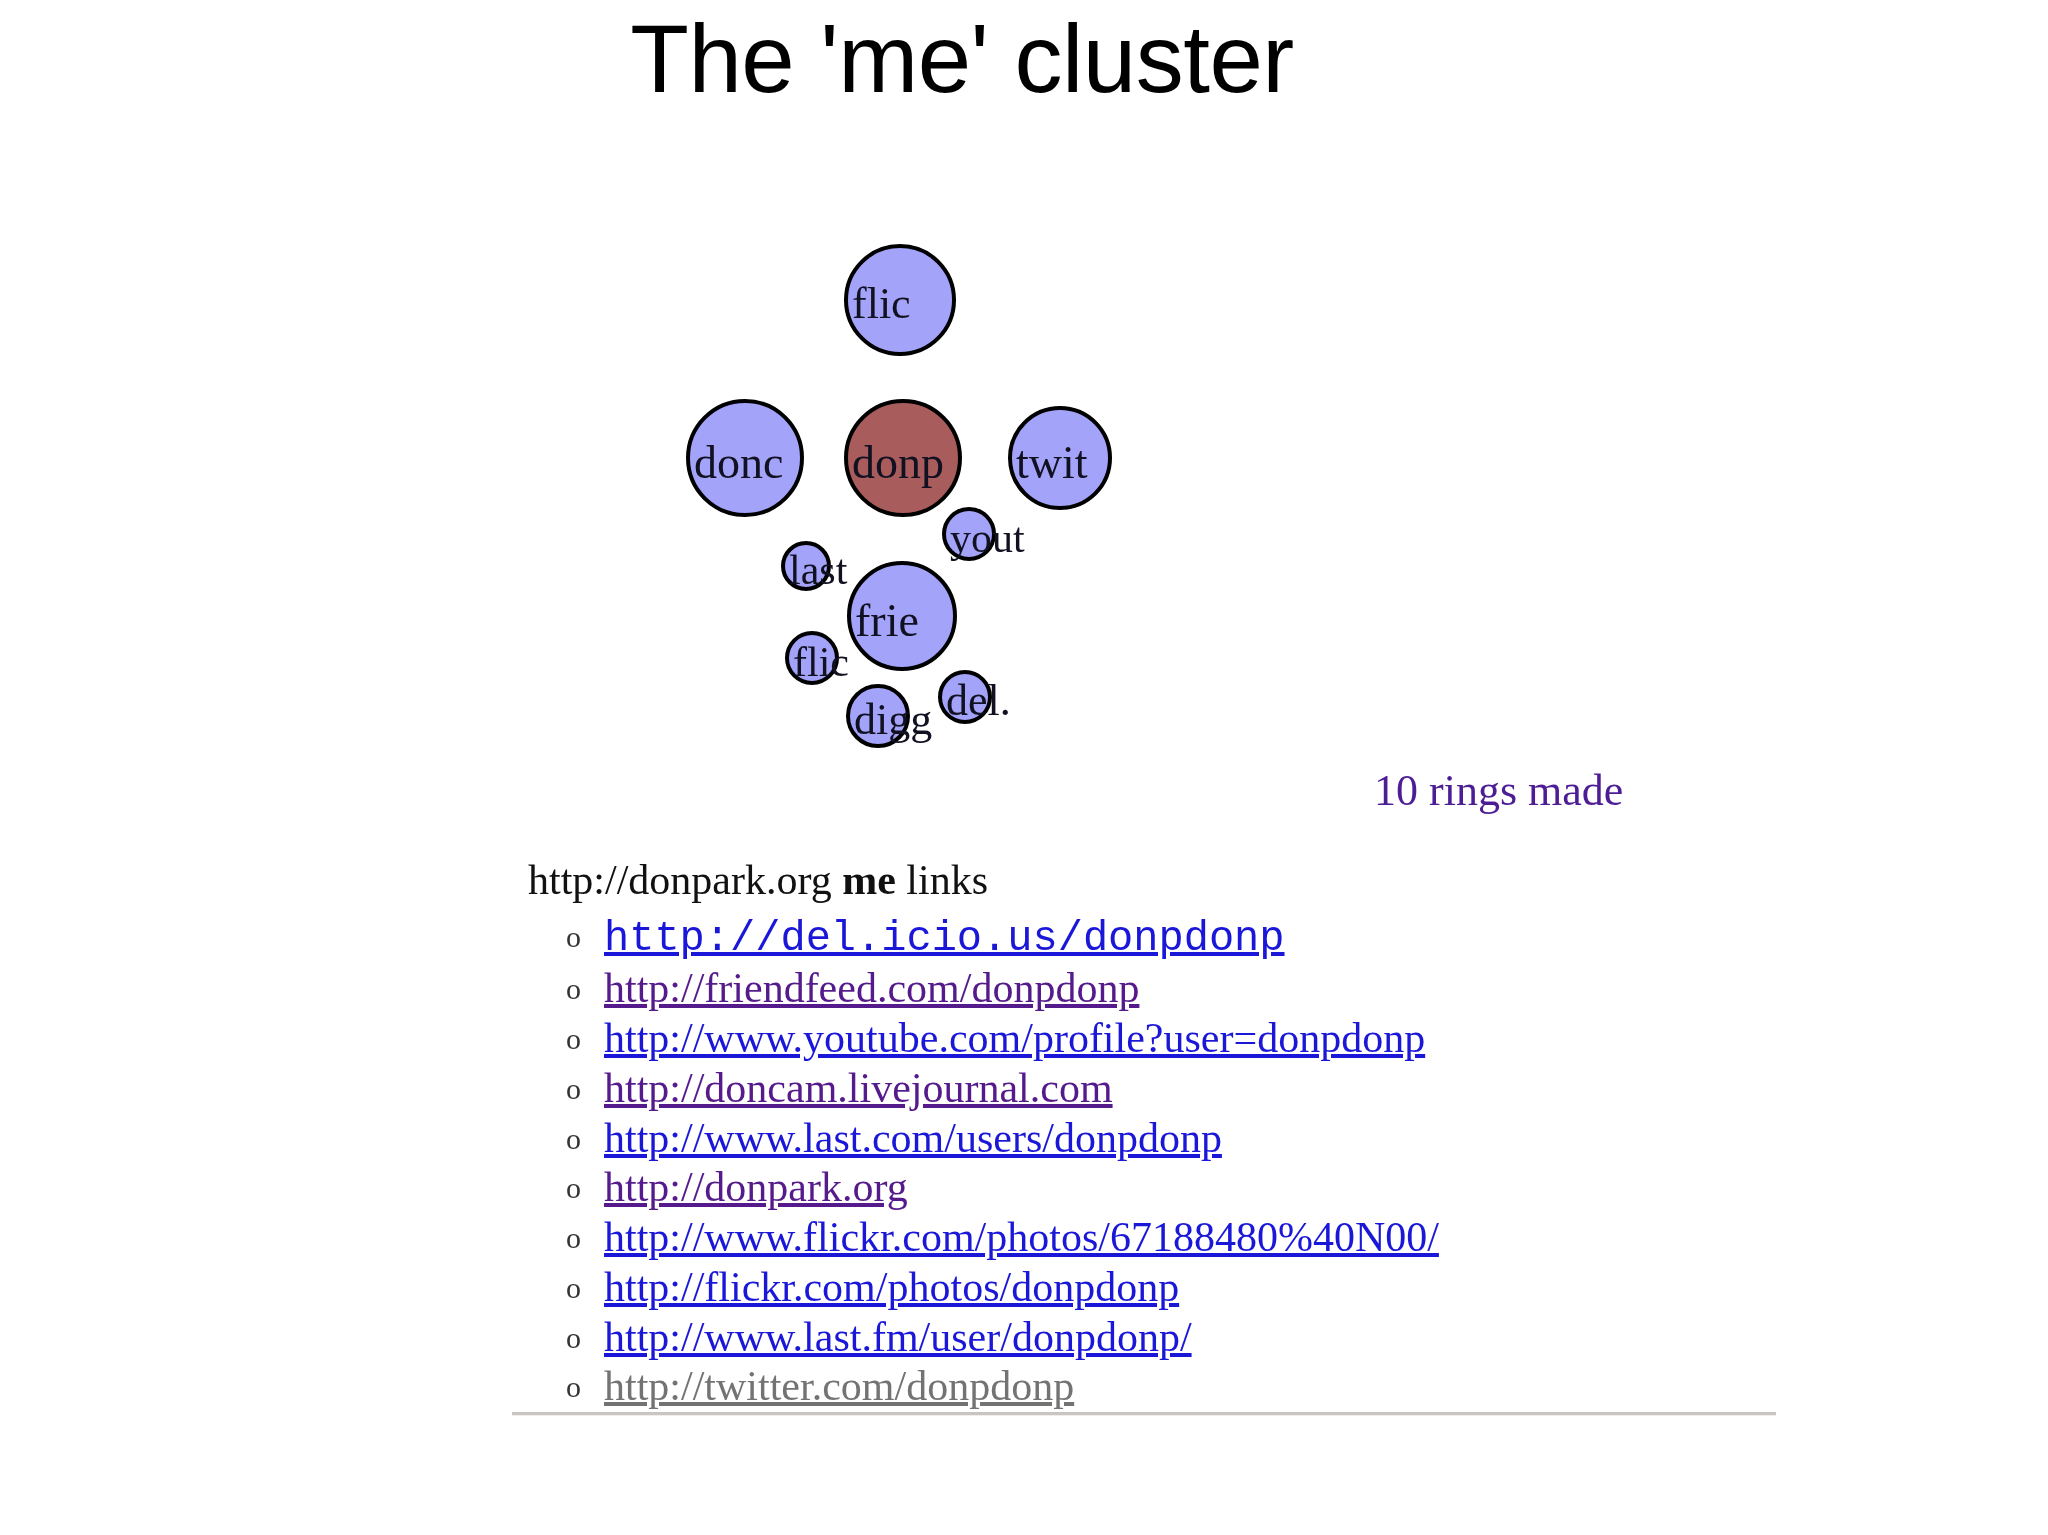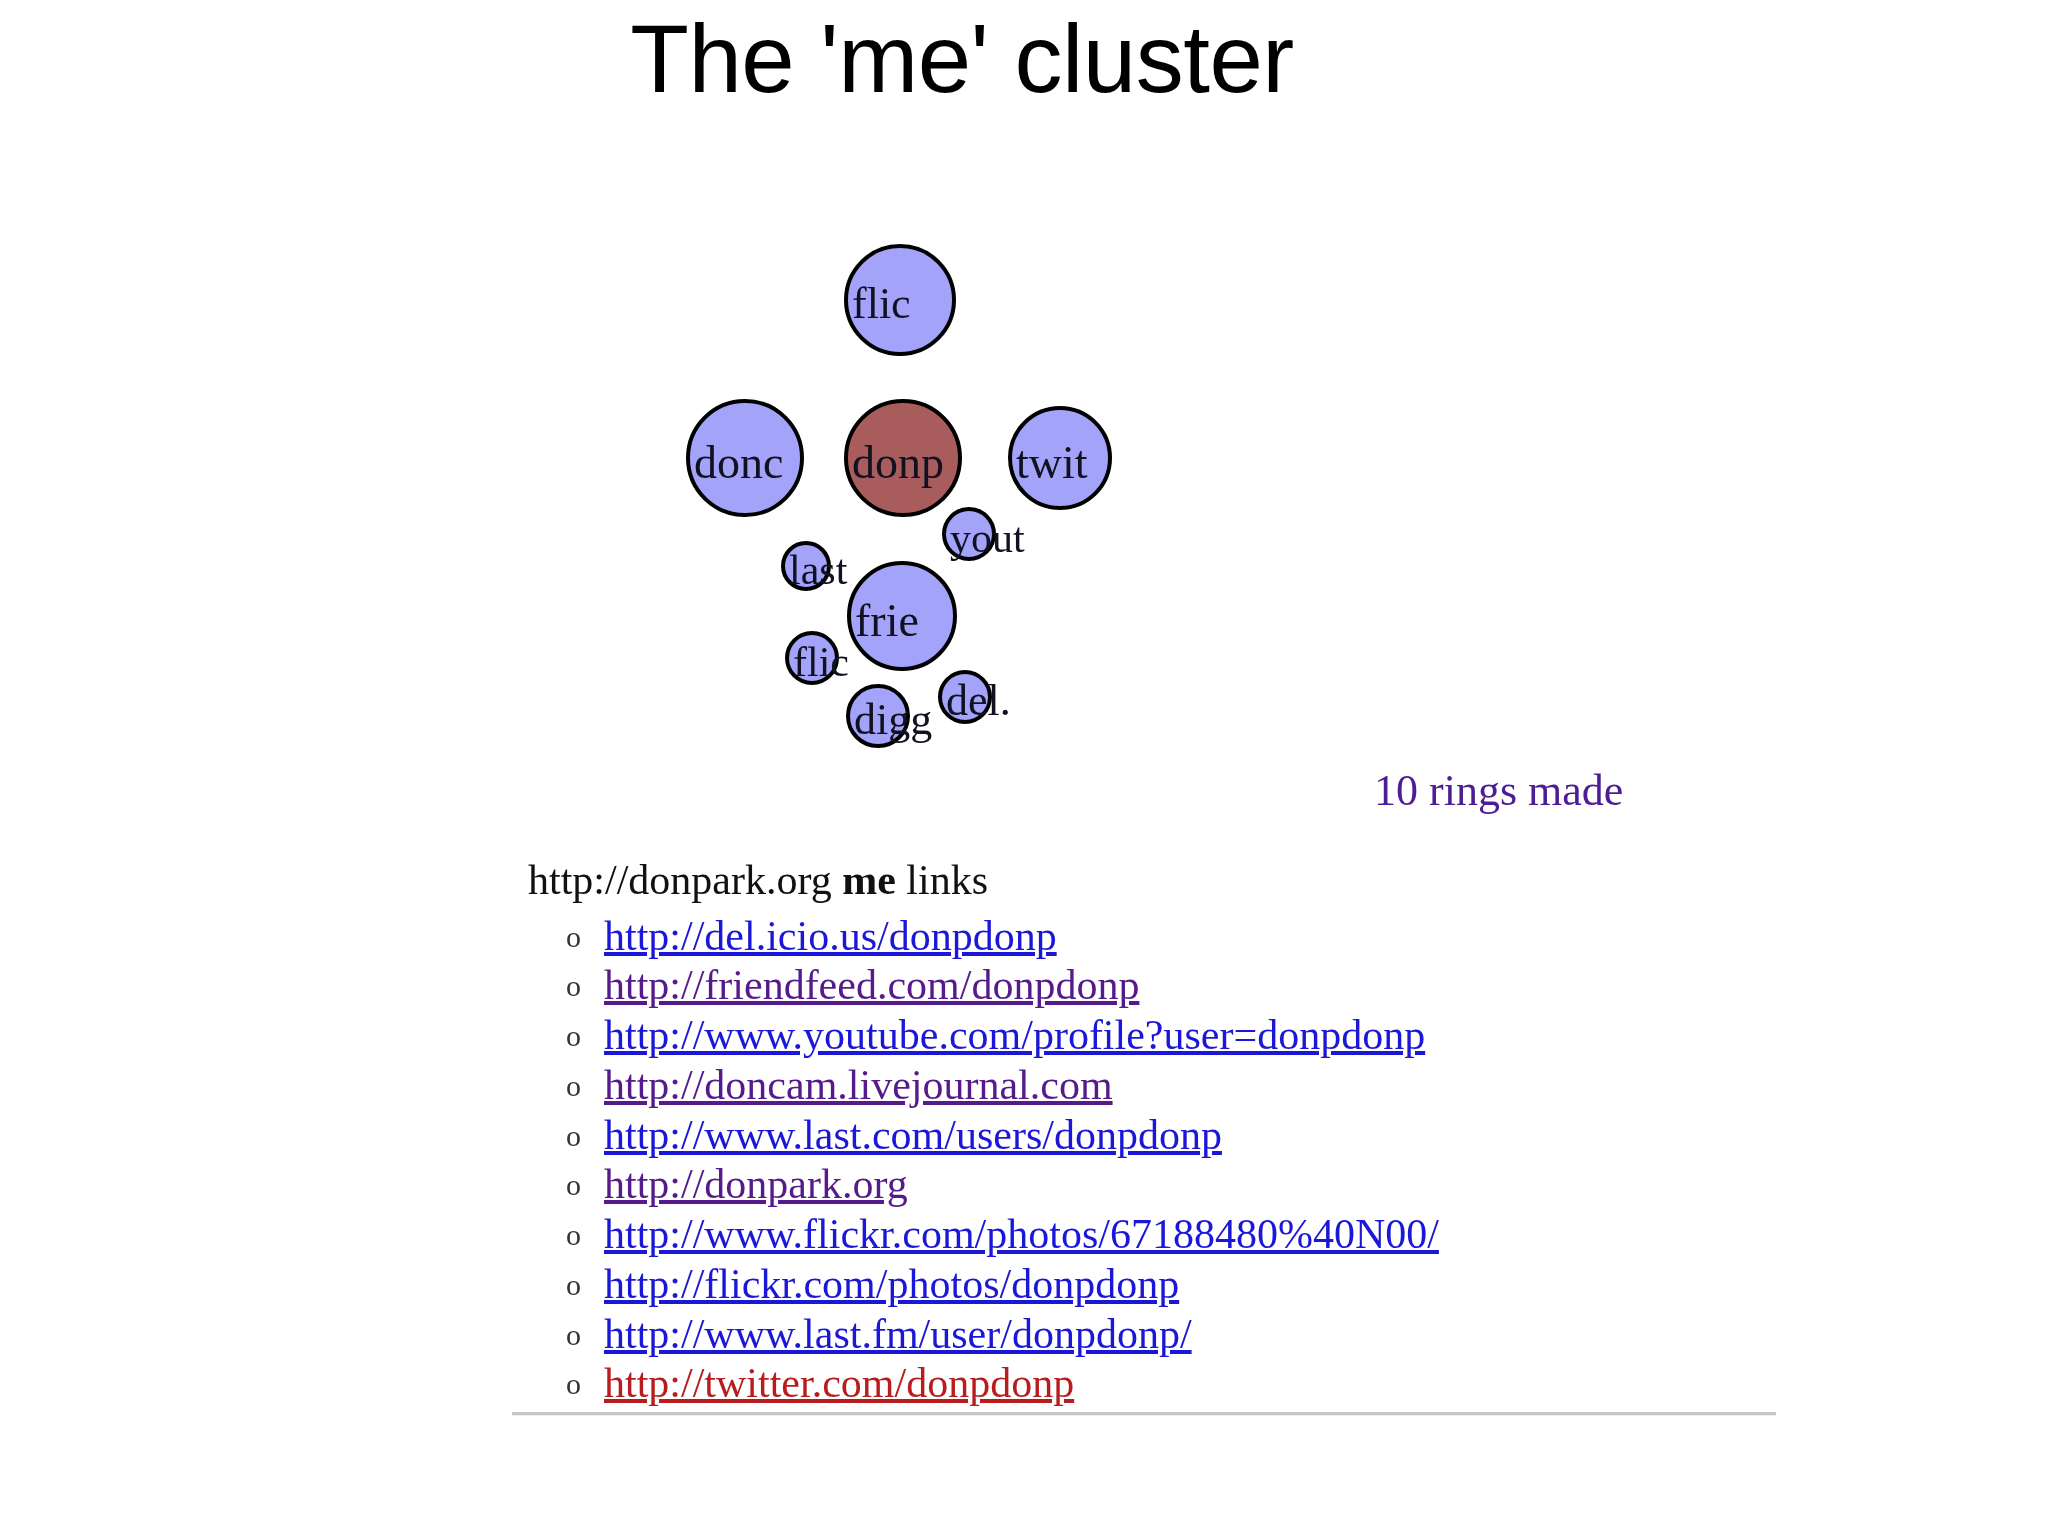--- a/index.html
+++ b/index.html
@@ -168,26 +168,26 @@
     </div>
   </div>
 
 <div id="rings-made" style="left: 1374px; top: 765px;">10 rings made</div>
 
 <div id="links-block">
   <div id="links-heading">
     <span>http://donpark.org </span><span class="bold-me">me</span><span> links</span>
   </div>
   <ul id="links-list">
-      <li><span class="bullet">o</span><a class="link-unvisited" href="#" style="color: rgb(26, 23, 216);">http://del.icio.us/donpdonp</a></li>
+      <li><span class="bullet">o</span><a class="link-unvisited" href="#" style="color: rgb(26, 23, 216); font-family: Liberation Mono, monospace;">http://del.icio.us/donpdonp</a></li>
       <li><span class="bullet">o</span><a class="link-visited" href="#" style="color: rgb(85, 26, 139);">http://friendfeed.com/donpdonp</a></li>
       <li><span class="bullet">o</span><a class="link-unvisited" href="#" style="color: rgb(26, 23, 216);">http://www.youtube.com/profile?user=donpdonp</a></li>
       <li><span class="bullet">o</span><a class="link-visited" href="#" style="color: rgb(85, 26, 139);">http://doncam.livejournal.com</a></li>
       <li><span class="bullet">o</span><a class="link-unvisited" href="#" style="color: rgb(26, 23, 216);">http://www.last.com/users/donpdonp</a></li>
       <li><span class="bullet">o</span><a class="link-visited" href="#" style="color: rgb(85, 26, 139);">http://donpark.org</a></li>
       <li><span class="bullet">o</span><a class="link-unvisited" href="#" style="color: rgb(26, 23, 216);">http://www.flickr.com/photos/67188480%40N00/</a></li>
       <li><span class="bullet">o</span><a class="link-unvisited" href="#" style="color: rgb(26, 23, 216);">http://flickr.com/photos/donpdonp</a></li>
       <li><span class="bullet">o</span><a class="link-unvisited" href="#" style="color: rgb(26, 23, 216);">http://www.last.fm/user/donpdonp/</a></li>
-      <li><span class="bullet">o</span><a class="link-visited" href="#" style="color: #b91c1c;">http://twitter.com/donpdonp</a></li>
+      <li><span class="bullet">o</span><a class="link-visited" href="#" style="color: #737373;">http://twitter.com/donpdonp</a></li>
     </ul>
 </div>
 
 <hr id="page-rule">
 
 </body></html>

